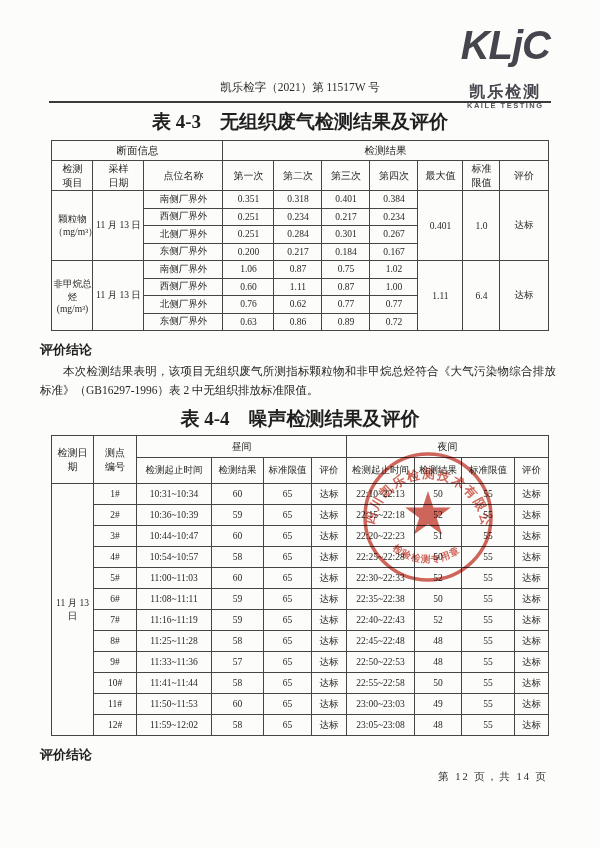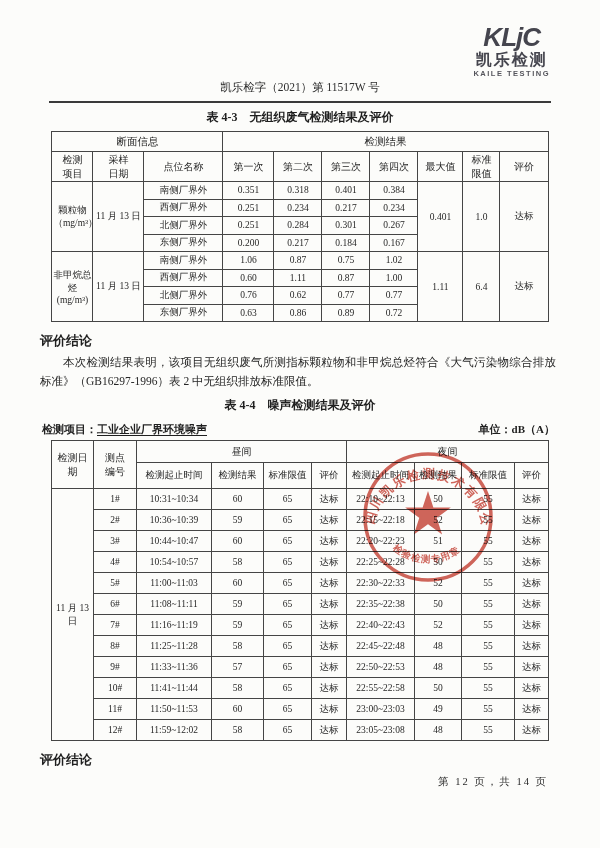--- a/index.html
+++ b/index.html
@@ -4,27 +4,27 @@
 <style>
   * { margin:0; padding:0; box-sizing:border-box; }
   html,body { background:#e8e8e8; }
   .page {
     position:relative; width:600px; height:848px; margin:0 auto;
     background:#fcfcfa; color:#222; overflow:hidden;
     font-family:"Liberation Serif","DejaVu Serif",serif;
   }
   
   .logo { position:absolute; top:24px; right:50px; text-align:center; color:#45454e; line-height:1.05; }
-  .logo-mark { font-family:"Liberation Sans","DejaVu Sans",sans-serif; font-weight:bold; font-style:italic; font-size:26px; letter-spacing:-1px; }
-  .logo-cn { font-family:"Liberation Sans","DejaVu Sans",sans-serif; font-weight:bold; font-size:16px; letter-spacing:2px; margin-top:1px; }
+  .logo-mark { font-family:"Liberation Sans","DejaVu Sans",sans-serif; font-weight:bold; font-style:italic; font-size:40px; letter-spacing:-1px; }
+  .logo-cn { font-family:"Liberation Sans","DejaVu Sans",sans-serif; font-weight:bold; font-size:16px; letter-spacing:2px; margin-top:18px; }
   .logo-en { font-family:"Liberation Sans","DejaVu Sans",sans-serif; font-weight:bold; font-size:7.5px; letter-spacing:1.5px; color:#55555c; margin-top:1px; }
   
   .doc-number { padding-top:80px; text-align:center; font-size:11.5px; color:#2c2c2c; }
   .rule { margin:6px 49px 0 49px; border-top:2px solid #3a3a3a; }
-  .tbl-title { text-align:center; font-weight:bold; font-size:12px; margin-top:6px; color:#1f1f1f; }
+  .tbl-title { text-align:center; font-weight:bold; font-size:19px; margin-top:6px; color:#1f1f1f; }
   
   table { border-collapse:collapse; table-layout:fixed; border:1.5px solid #3a3a3a; }
   td { border:1px solid #454545; text-align:center; vertical-align:middle; padding:0 1px; color:#262626; }
   .pre { white-space:pre-line; }
   .hd { font-weight:normal; }
   .table1 { margin:5px auto 0 auto; width:496px; }
   .table1 td { font-size:9.5px; }
   .t1-r1 { height:20px; } .t1-r1 td { font-size:10.5px; }
   .t1-r2 { height:30px; } .t1-r2 td { font-size:10px; }
   .t1-data { height:17.5px; }
@@ -164,24 +164,20 @@
       <td>0.89</td>
       <td>0.72</td>
     </tr>
   </tbody>
     </table>
 
   <div class="concl-head">评价结论</div>
   <div class="concl-body">本次检测结果表明，该项目无组织废气所测指标颗粒物和非甲烷总烃符合《大气污染物综合排放标准》（GB16297-1996）表 2 中无组织排放标准限值。</div>
 
   <div class="tbl-title">表 4-4　噪声检测结果及评价</div>
-  <div class="meta-line">
-    <span><span>检测项目：</span><span class="meta-value">工业企业厂界环境噪声</span></span>
-    <span>单位：dB（A）</span>
-  </div>
 
   <table class="table2">
     <colgroup>
       <col style="width:42px">
         <col style="width:43px">
       <col style="width:75px">
         <col style="width:52px">
         <col style="width:48px">
         <col style="width:35px">
       <col style="width:68px">

